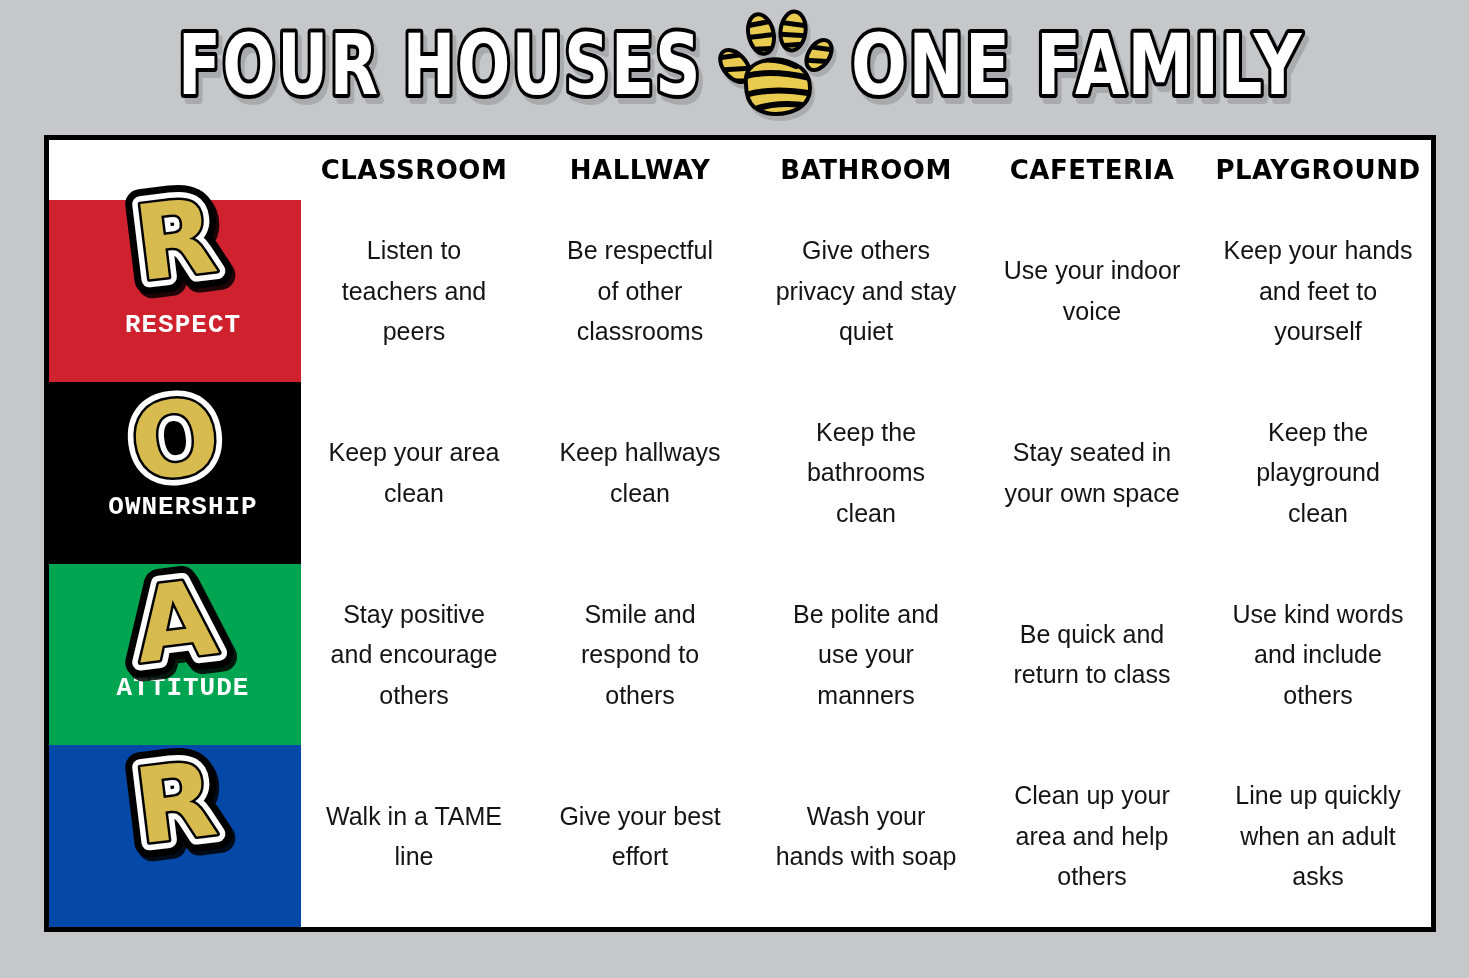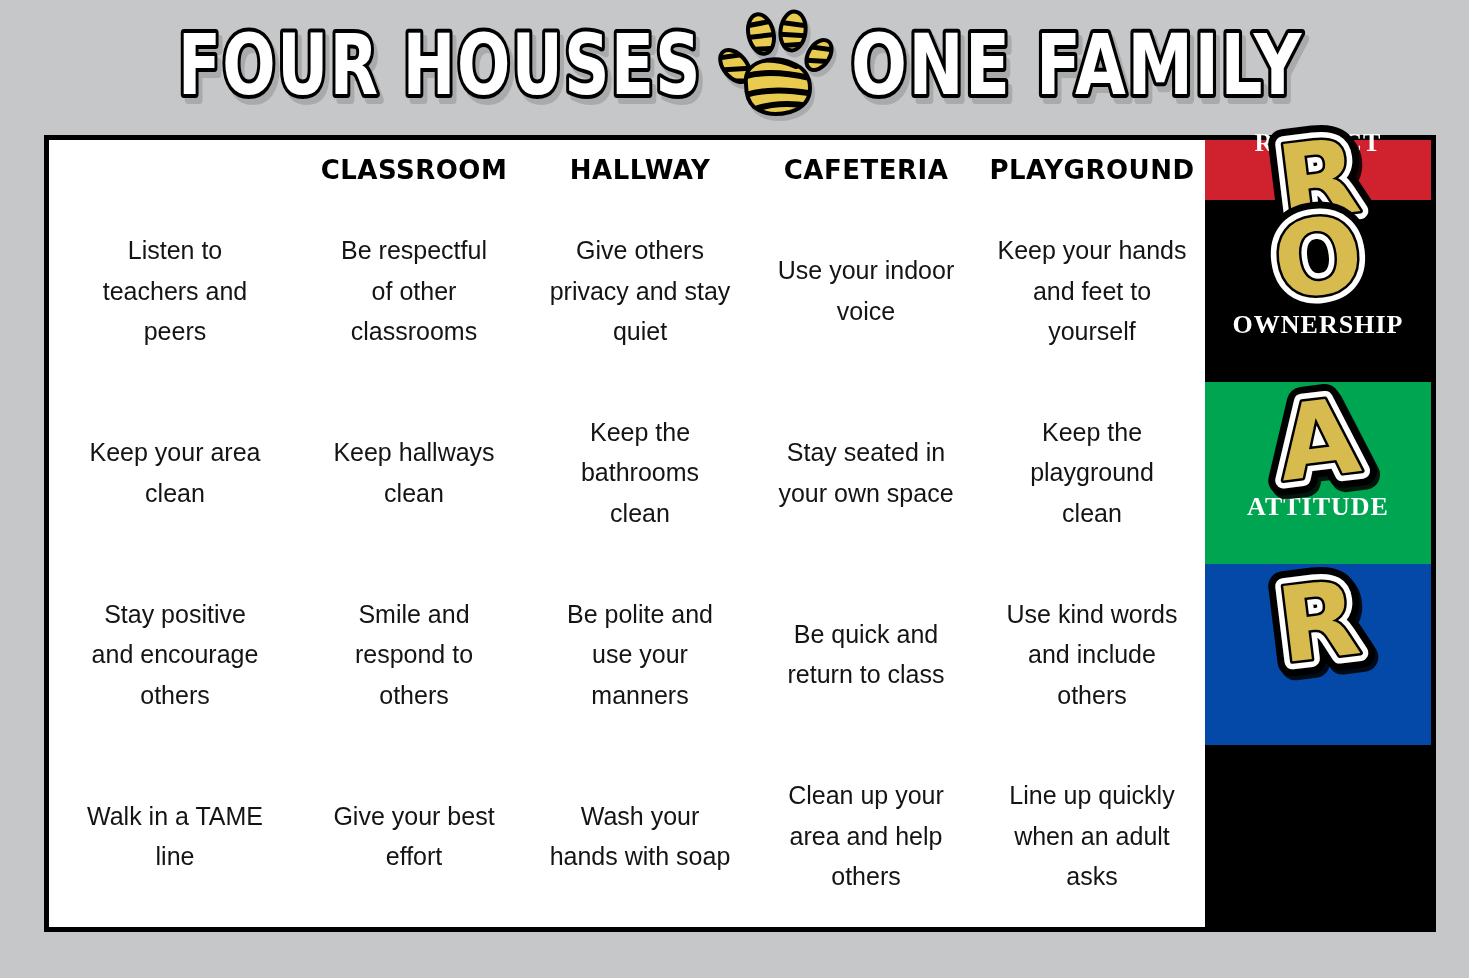--- a/index.html
+++ b/index.html
@@ -77,24 +77,24 @@
   .lt {
     font-family:"DejaVu Sans", sans-serif;
     font-weight:bold;
     font-size:104px;
     text-anchor:middle;
   }
   .lt-black { stroke:#000; stroke-width:30; stroke-linejoin:round; paint-order:stroke; fill:#000; }
   .lt-white { stroke:#fff; stroke-width:16; stroke-linejoin:round; paint-order:stroke; fill:#fff; }
   .lt-fill  { stroke:#000; stroke-width:5;  stroke-linejoin:round; paint-order:stroke; fill:#d8bb4e; }
   .house-label {
-    position:absolute; bottom:42px; left:0; width:100%;
+    position:absolute; bottom:42px; left:8px; width:100%;
     text-align:center;
     color:#fff;
-    font-family:Liberation Serif, serif;
+    font-family:Liberation Mono, monospace;
     font-weight:bold;
     font-size:26px;
     letter-spacing:1px;
     z-index:2;
   }
   .toe { fill:#e9cc4f; stroke:#000; stroke-width:4; }
   .stripes { stroke:#000; stroke-width:5; fill:none; stroke-linecap:round; }
   .stripes-pad { stroke:#000; stroke-width:6; fill:none; stroke-linecap:round; }
 </style>
 </head>
@@ -163,20 +163,21 @@
     <svg class="title-word" width="470" height="104">
       <text class="tw" x="235" y="82" textLength="452" lengthAdjust="spacingAndGlyphs">ONE FAMILY</text>
     </svg>
   </div>
 
   <div class="matrix">
 
     <div class="cell"></div>
     <div class="cell head">CLASSROOM</div>
     <div class="cell head">HALLWAY</div>
+    <div class="cell head">BATHROOM</div>
     <div class="cell head">CAFETERIA</div>
     <div class="cell head">PLAYGROUND</div>
 
     <div class="cell house" style="background: rgb(208, 33, 47);">
       <svg class="letter-svg letter-first" width="150" height="122" viewBox="0 0 150 122">
         <g transform="rotate(-7 75 62)">
           <text class="lt lt-black" x="75" y="100">R</text>
           <text class="lt lt-white" x="75" y="100">R</text>
           <text class="lt lt-fill" x="75" y="100">R</text>
         </g>

